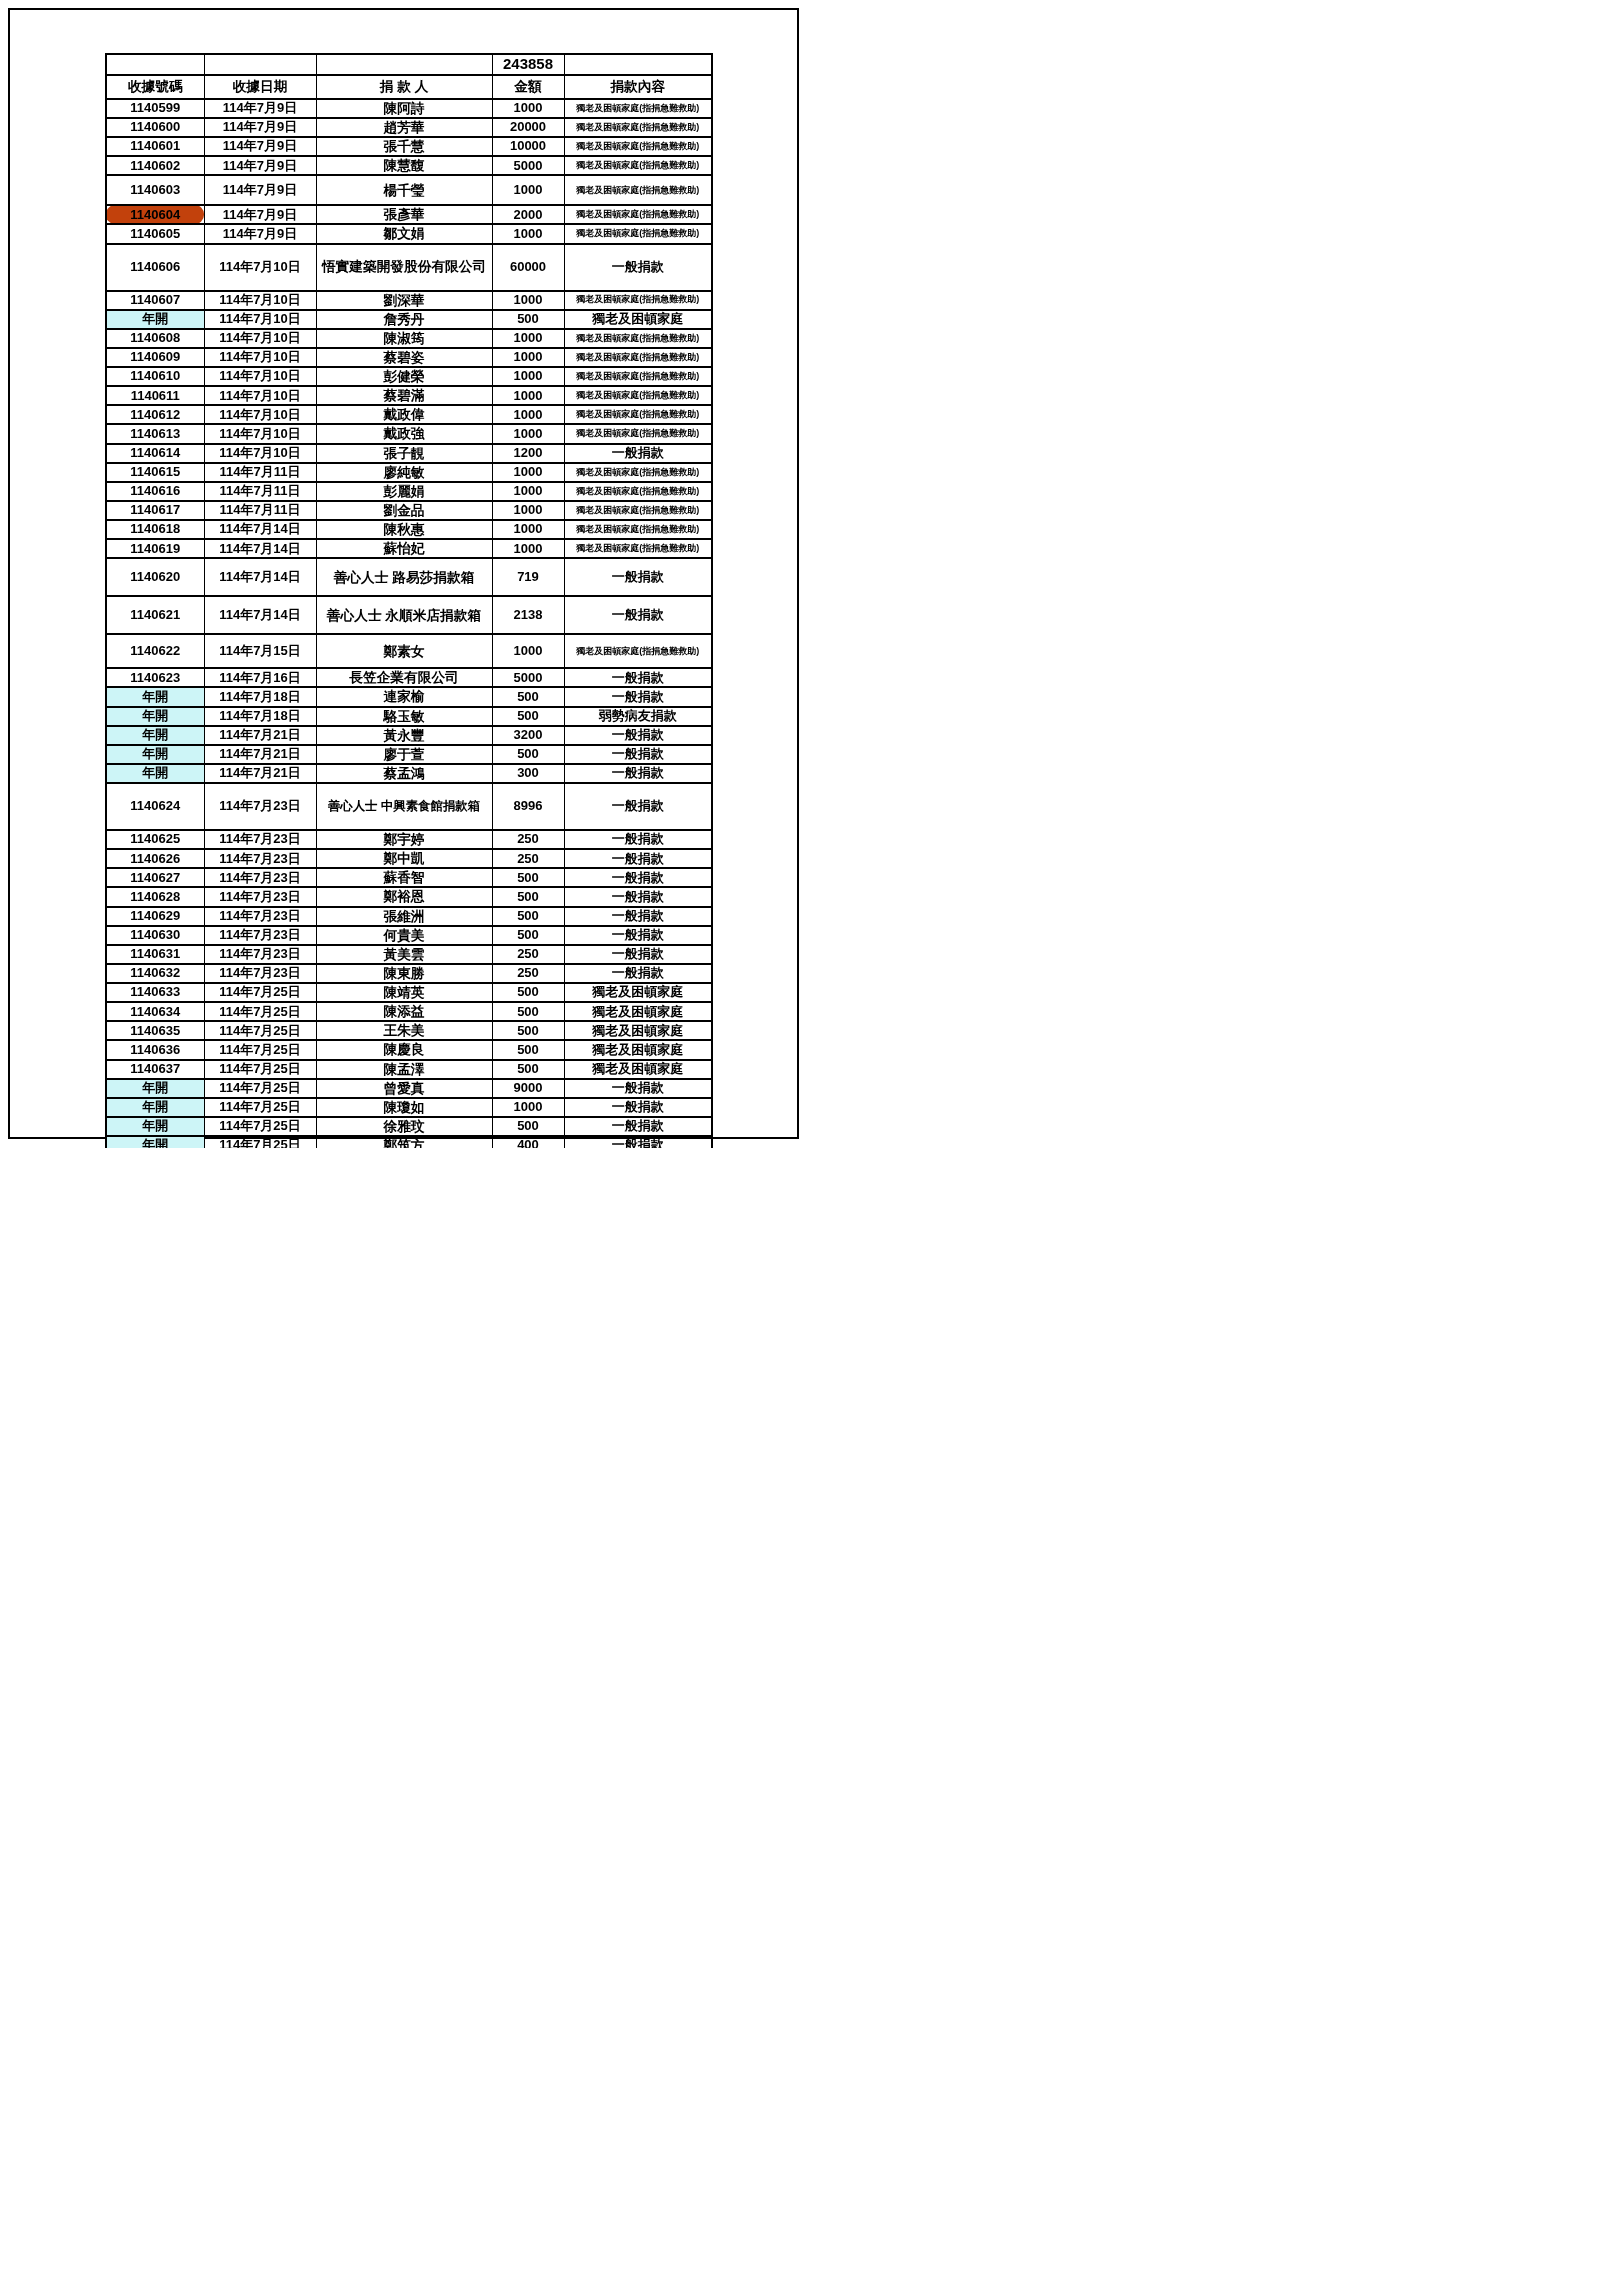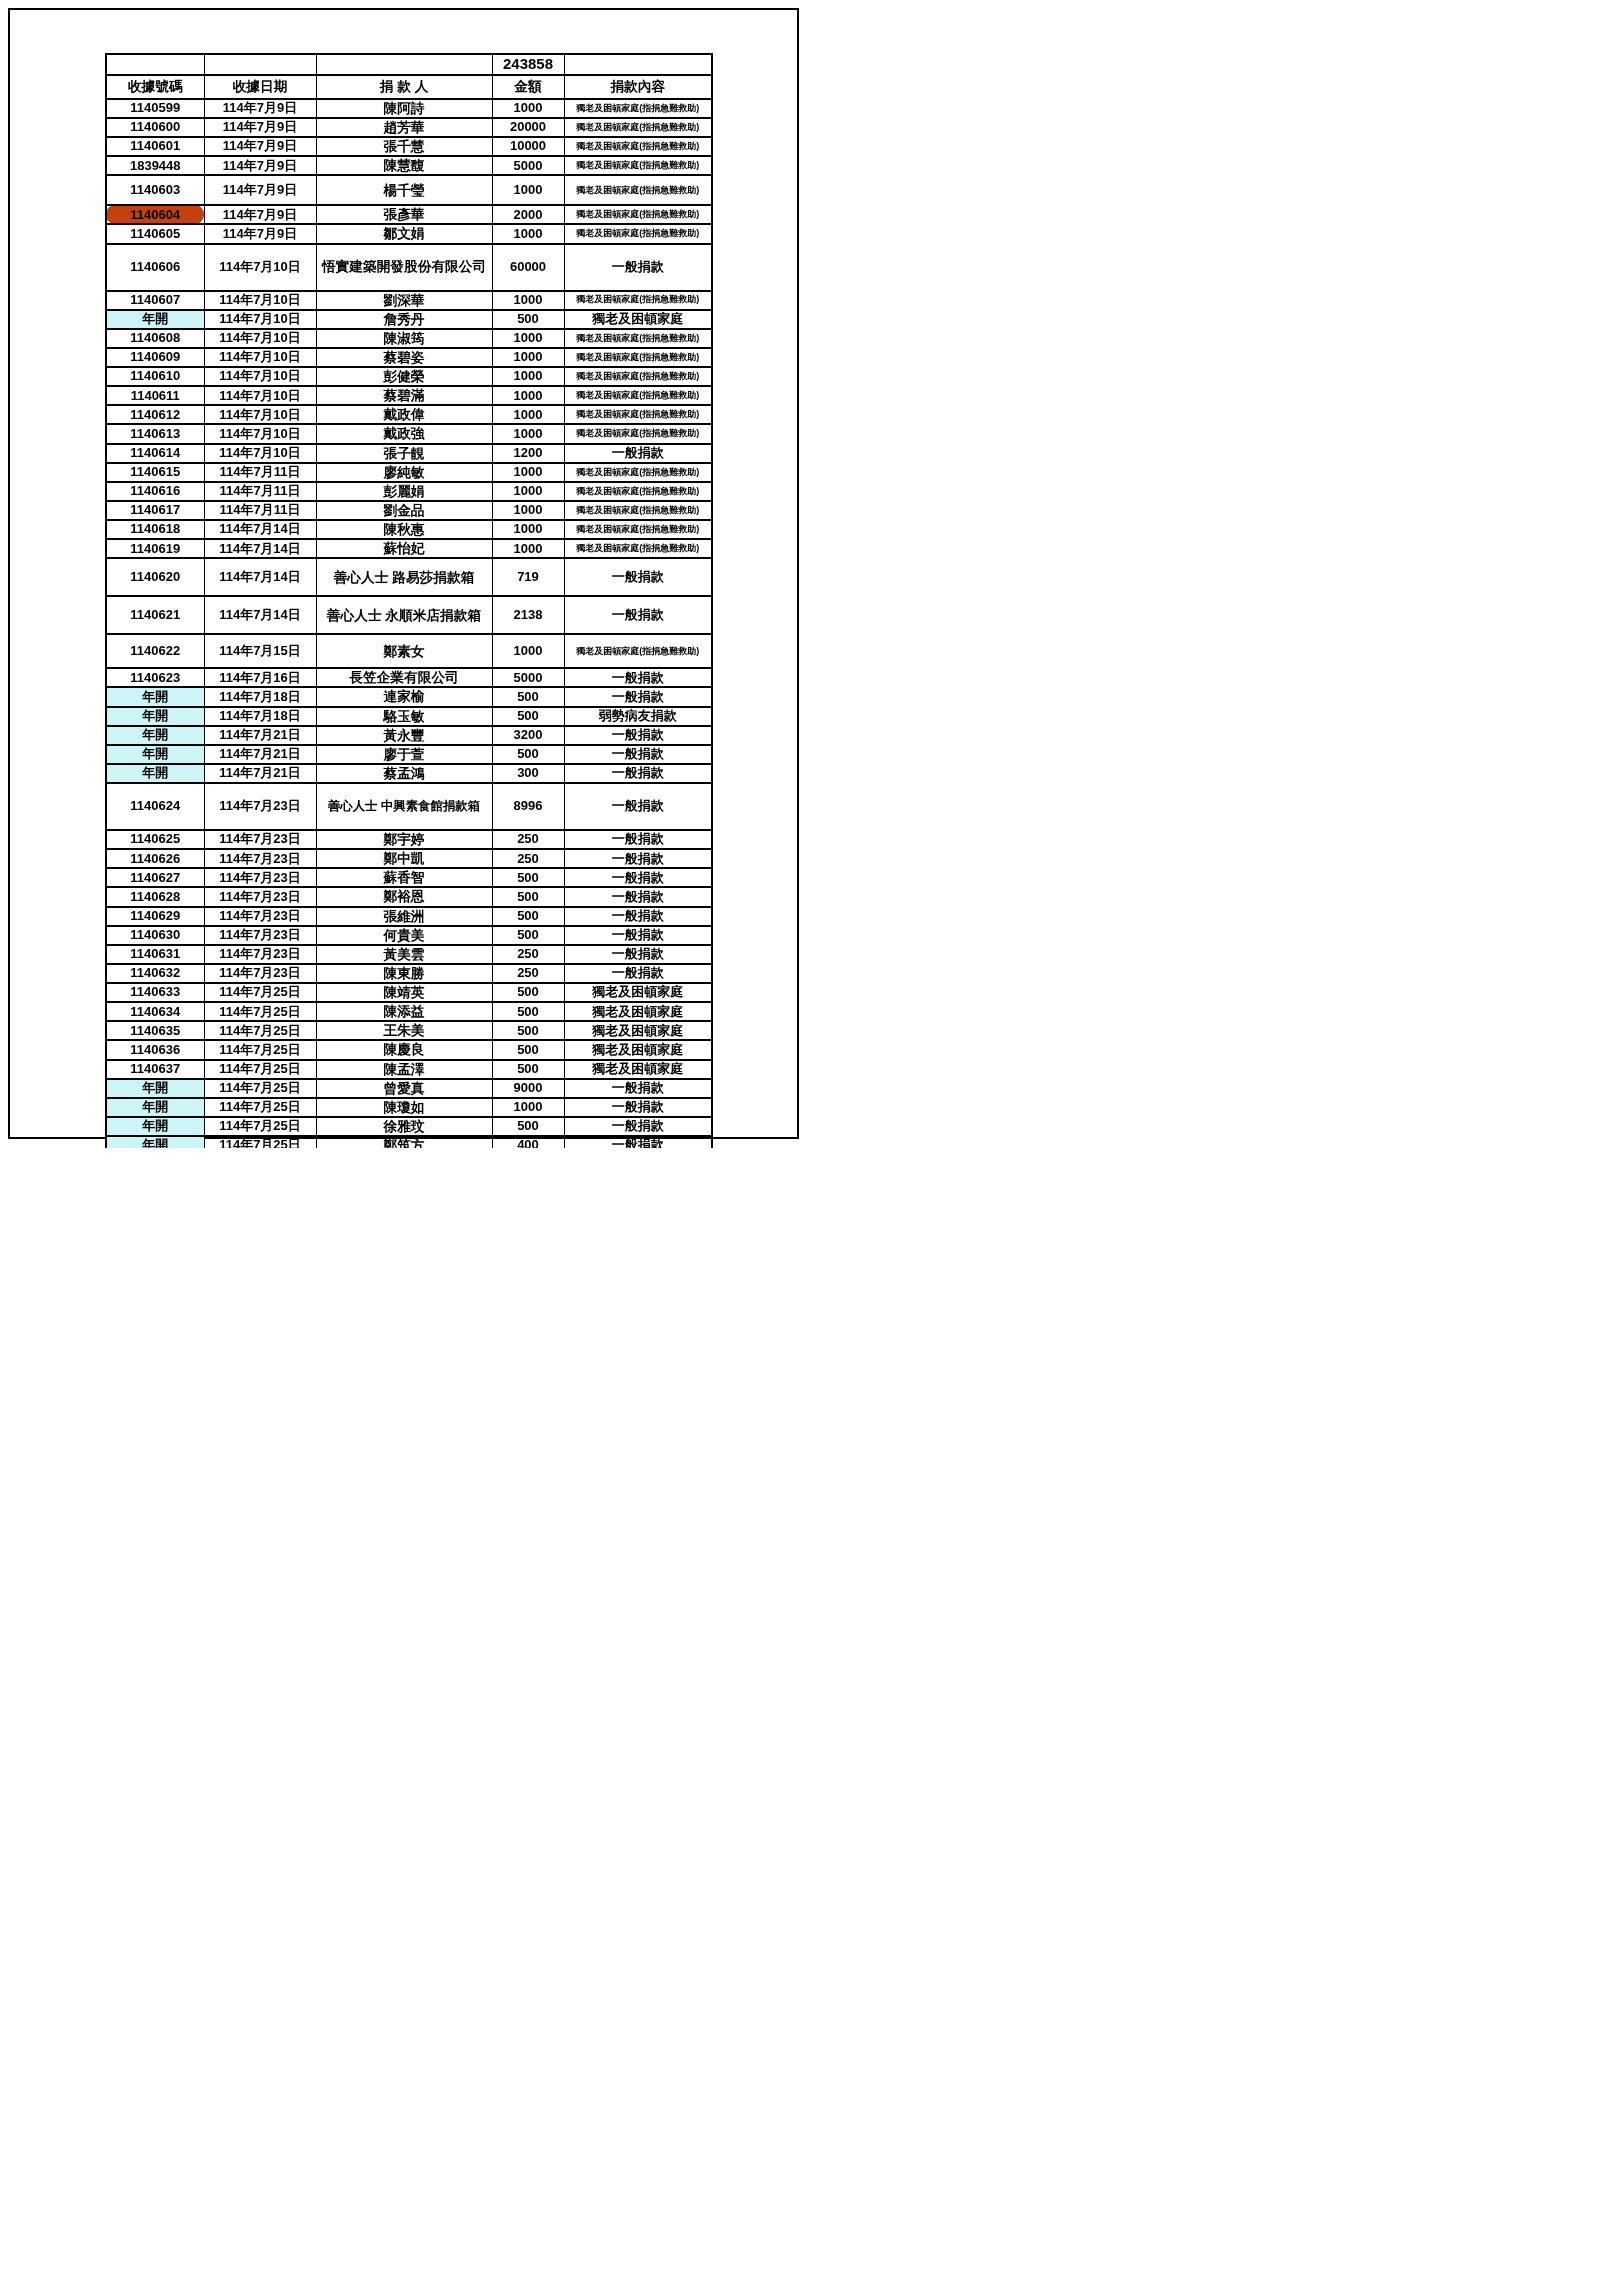--- a/index.html
+++ b/index.html
@@ -85,21 +85,21 @@
           <td class="cell-content small">獨老及困頓家庭(指捐急難救助)</td>
         </tr>
         <tr style="height: 19px;">
           <td class="cell-receipt">1140601</td>
           <td class="cell-date">114年7月9日</td>
           <td class="cell-donor">張千慧</td>
           <td class="cell-amount">10000</td>
           <td class="cell-content small">獨老及困頓家庭(指捐急難救助)</td>
         </tr>
         <tr style="height: 19px;">
-          <td class="cell-receipt">1839448</td>
+          <td class="cell-receipt">1140602</td>
           <td class="cell-date">114年7月9日</td>
           <td class="cell-donor">陳慧馥</td>
           <td class="cell-amount">5000</td>
           <td class="cell-content small">獨老及困頓家庭(指捐急難救助)</td>
         </tr>
         <tr style="height: 30px;">
           <td class="cell-receipt">1140603</td>
           <td class="cell-date">114年7月9日</td>
           <td class="cell-donor">楊千瑩</td>
           <td class="cell-amount">1000</td>

